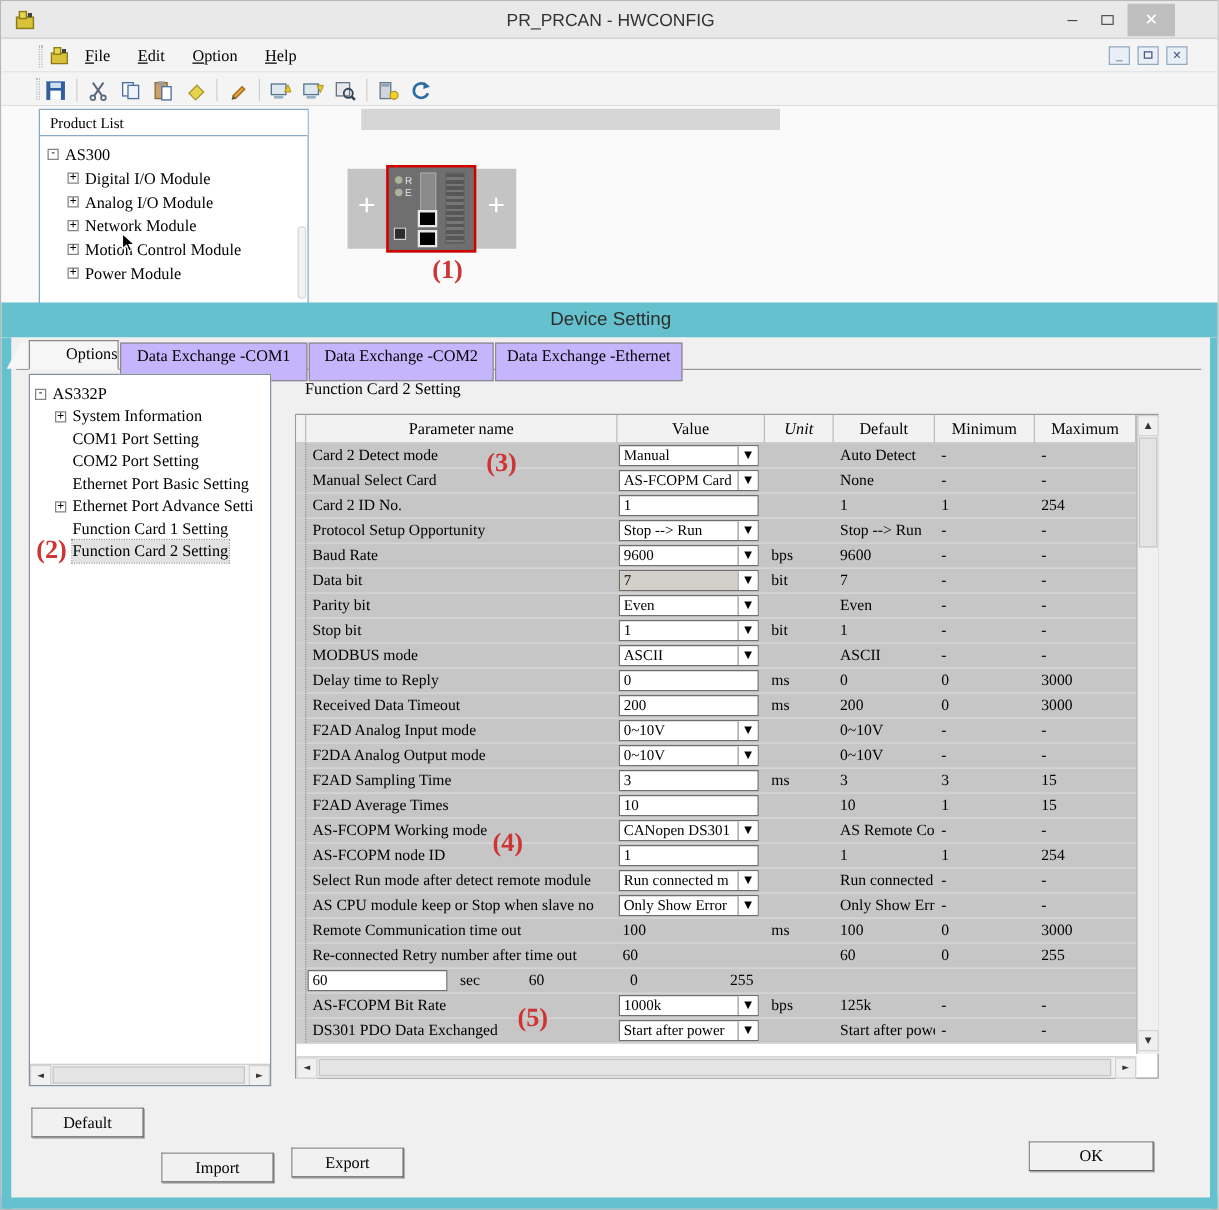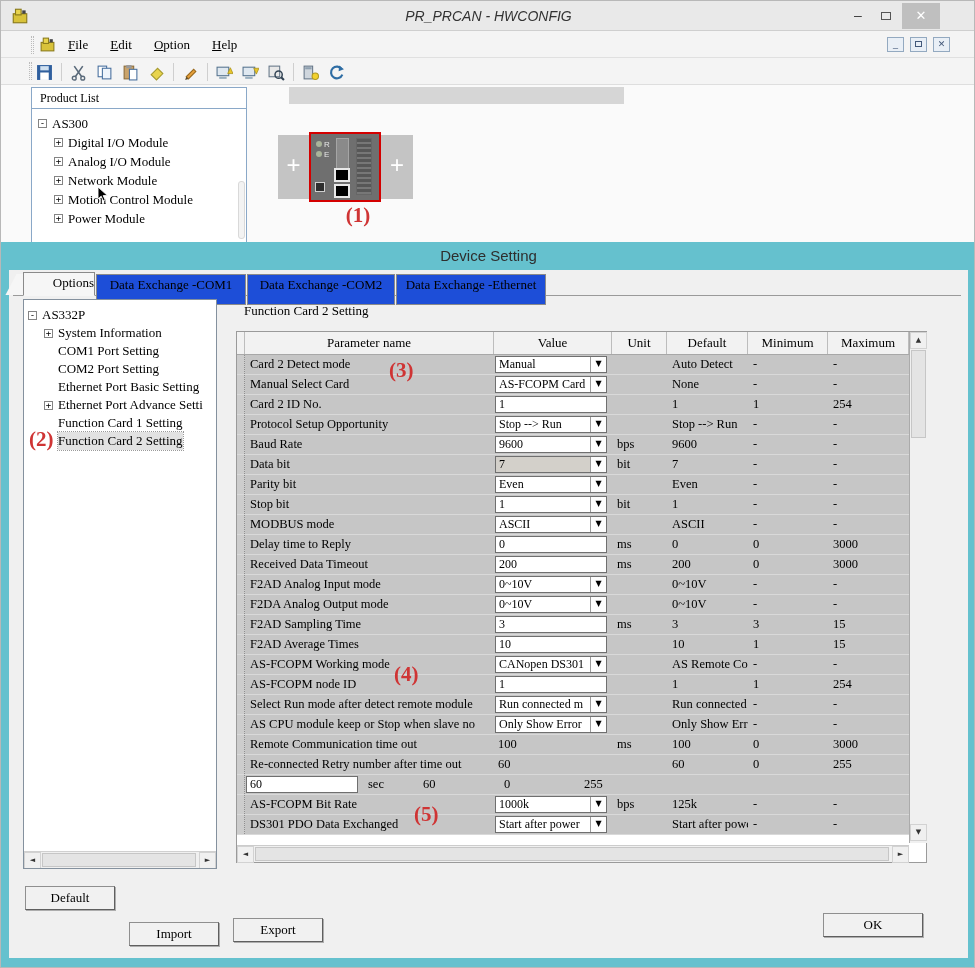--- a/index.html
+++ b/index.html
@@ -5,21 +5,21 @@
   * { margin:0; padding:0; box-sizing:border-box; }
   html,body { background:#dcdcdc; }
   #root {
     position:relative; width:975px; height:968px; overflow:hidden;
     background:#f4f4f4; font-family:"Liberation Serif", serif; color:#000;
     border:1px solid #b8b8b8;
   }
   .abs { position:absolute; }
 
   
-  .titlebar { left:0; top:0; width:975px; height:30px; background:#e9e9e9; border-bottom:1px solid #cfcfcf;font-style:italic; }
+  .titlebar { left:0; top:0; width:975px; height:30px; background:#e9e9e9; border-bottom:1px solid #cfcfcf; }
   .win-title { left:0; top:0; width:975px; height:30px; line-height:30px; text-align:center;
     font-family:"Liberation Sans",sans-serif; font-size:14px; color:#333; }
   .app-icon { left:10px; top:6px; width:18px; height:18px; }
   .cap-btn { top:0; width:28px; height:30px; text-align:center; line-height:28px;
     font-family:"Liberation Sans",sans-serif; font-size:14px; color:#444; }
   .btn-min { left:843px; }
   .btn-max { left:871px; }
   .max-glyph { display:inline-block; width:10px; height:8px; border:1px solid #555; margin-top:11px; }
   .btn-close { left:901px; top:2px; width:38px; height:26px; background:#bfbfbf; color:#fff;
     line-height:26px; font-size:13px; }
@@ -77,21 +77,21 @@
 
   
   .dlg { left:0; top:241px; width:975px; height:727px; z-index:20; }
   .dlg-title { position:absolute; left:0; top:0; width:975px; height:28px; background:#65c1ce;
     text-align:center; line-height:28px; font-family:"Liberation Sans",sans-serif; font-size:15px; color:#2e2e2e; }
   .dlg-body { position:absolute; left:0; top:28px; width:975px; height:699px; background:#f0f0f0;
     border-left:8px solid #65c1ce; border-right:8px solid #65c1ce; border-bottom:11px solid #65c1ce; }
   .dlg-body > .abs { position:absolute; }
 
   .tabline { left:4px; top:25px; width:948px; height:1px; background:#9a9a9a; }
-  .tab { position:absolute; top:4px; height:31px; background:#1d4ed8; border:1px solid #8a8a8a;
+  .tab { position:absolute; top:4px; height:31px; background:#c4b5fd; border:1px solid #8a8a8a;
     text-align:center; font-size:13px; line-height:19px; }
   .tab.active { top:2px; height:24px; background:#f6f6f6; border-bottom:1px solid #f6f6f6; z-index:2; }
   .tab-slant { left:2px; top:4px; width:22px; height:21px; border-right:1px solid #8a8a8a;
     transform:skewX(-28deg); background:#f6f6f6; z-index:1; }
 
   .dtree { left:14px; top:29px; width:194px; height:570px; background:#fff; border:1px solid #84919e; overflow:hidden; }
   .dtree .tree { padding:6px 0 0 4px; }
   .dtree .tree-row { height:18px; font-size:13px; }
   .tree-row.selected .lbl { background:#e2e2e2; outline:1px dotted #9a9a9a; }
   .dtree-hscroll { left:0; top:551px; width:192px; height:17px; background:#f0f0f0; border-top:1px solid #d0d0d0; }
@@ -371,21 +371,21 @@
         </div>
       </div>
 
       <div class="abs sec-title">Function Card 2 Setting</div>
 
       <div class="abs ptable">
         <div class="thead" id="thead">
             <div class="th" style="width: 8px;"></div>
             <div class="th" style="width: 249px;">Parameter name</div>
             <div class="th" style="width: 118px;">Value</div>
-            <div class="th" style="width: 55px;">Unit</div>
+            <div class="th" style="width: 55px; font-style: italic;">Unit</div>
             <div class="th" style="width: 81px;">Default</div>
             <div class="th" style="width: 80px;">Minimum</div>
             <div class="th" style="width: 81px;">Maximum</div>
           </div>
         <div class="tbody" id="tbody">
             <div class="trow">
               <div class="td c-sel"></div>
               <div class="td c-param">Card 2 Detect mode</div>
               <div class="td c-val">
                 <div class="combo">

